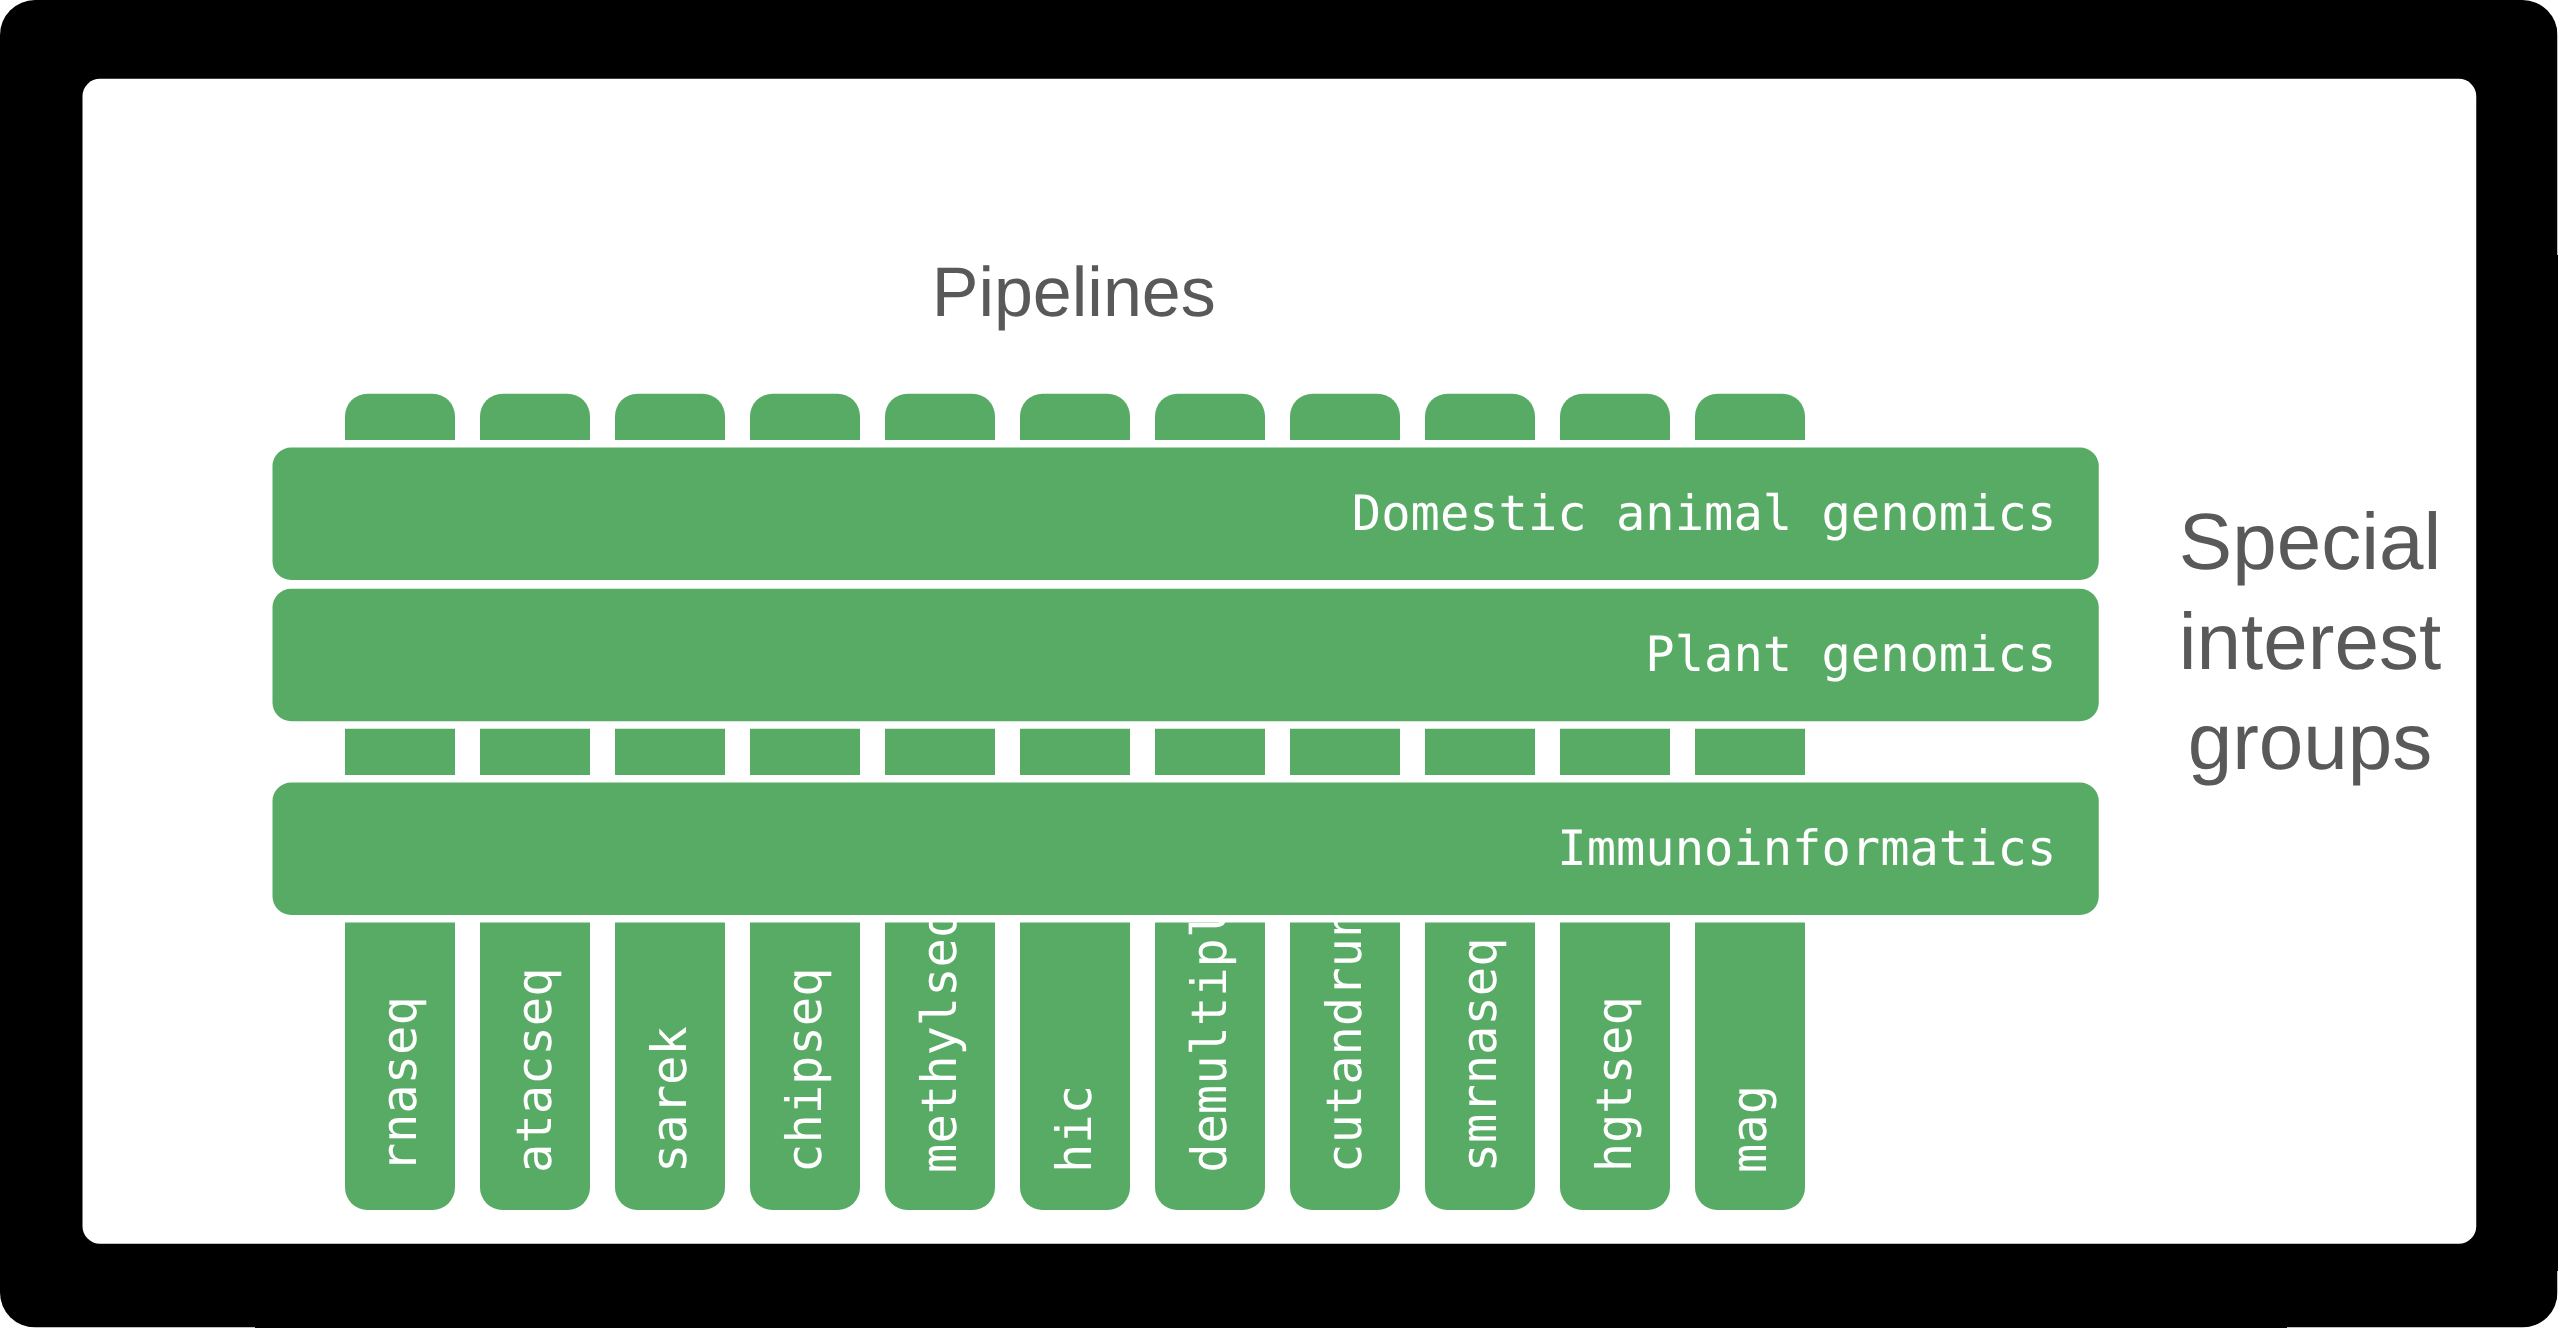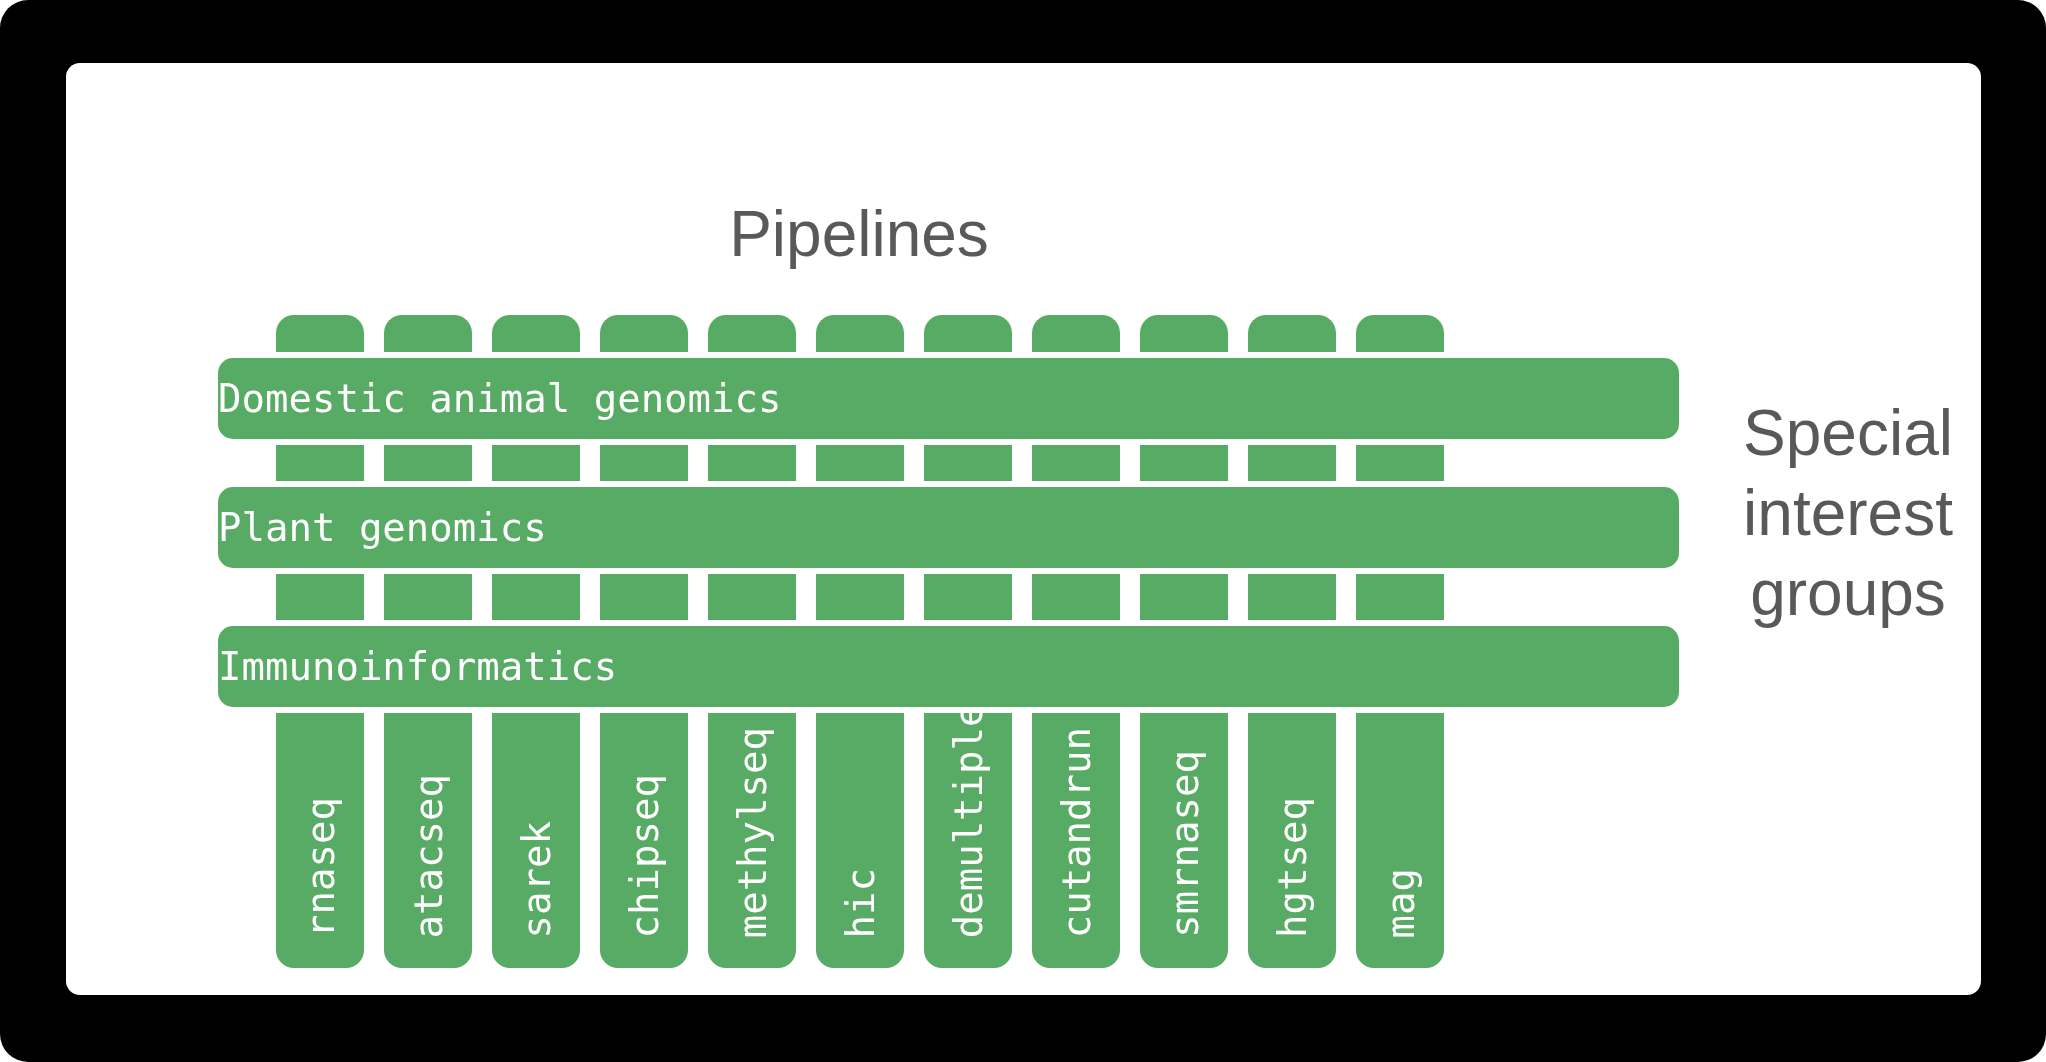--- a/index.html
+++ b/index.html
@@ -24,21 +24,21 @@
     height: 932px;
     background: var(--card, #ffffff);
     border-radius: 14px;
   }
   .title {
     position: absolute;
     left: 493px;
     top: 136px;
     width: 600px;
     text-align: center;
-    font-size: 64px;
+    font-size: 56px;
     line-height: 70px;
     color: var(--gray, #595959);
     white-space: nowrap;
   }
   .col {
     position: absolute;
     top: 252px;
     width: 88px;
     height: 653px;
     background: var(--green, #57ab64);
@@ -55,27 +55,27 @@
     font-size: 39px;
     line-height: 1;
     color: #ffffff;
     margin-bottom: 30px;
     white-space: nowrap;
   }
   .hbar {
     position: absolute;
     left: 152px;
     width: 1461px;
-    height: 81px;
+    height: 106px;
     background: var(--green, #57ab64);
     border-radius: 15px;
     box-shadow: 0 0 0 6px #ffffff;
     display: flex;
     align-items: center;
-    justify-content: flex-start;
+    justify-content: flex-end;
     padding-right: 34px;
     box-sizing: border-box;
     font-family: "DejaVu Sans Mono", monospace;
     font-size: 39px;
     color: #ffffff;
     white-space: nowrap;
   }
   .sig {
     position: absolute;
     left: 1582px;
@@ -142,21 +142,21 @@
           <span class="col-label">mag</span>
         </div>
       </div>
 
     <div>
 
         <div class="hbar" style="top: 295px;">
           <span class="hbar-label">Domestic animal genomics</span>
         </div>
 
-        <div class="hbar" style="top: 424px;">
+        <div class="hbar" style="top: 408px;">
           <span class="hbar-label">Plant genomics</span>
         </div>
 
         <div class="hbar" style="top: 521px; margin-top: 42px;">
           <span class="hbar-label">Immunoinformatics</span>
         </div>
       </div>
 
     <div class="sig">
       <div>Special</div>

